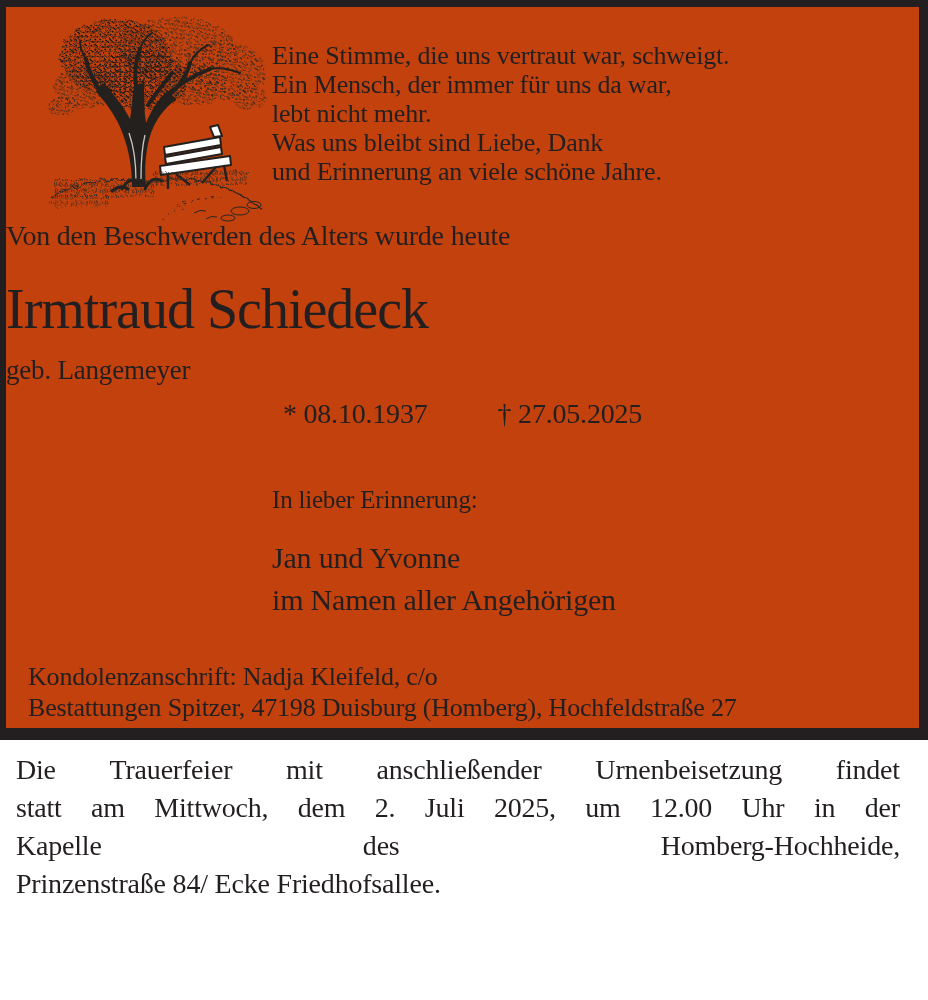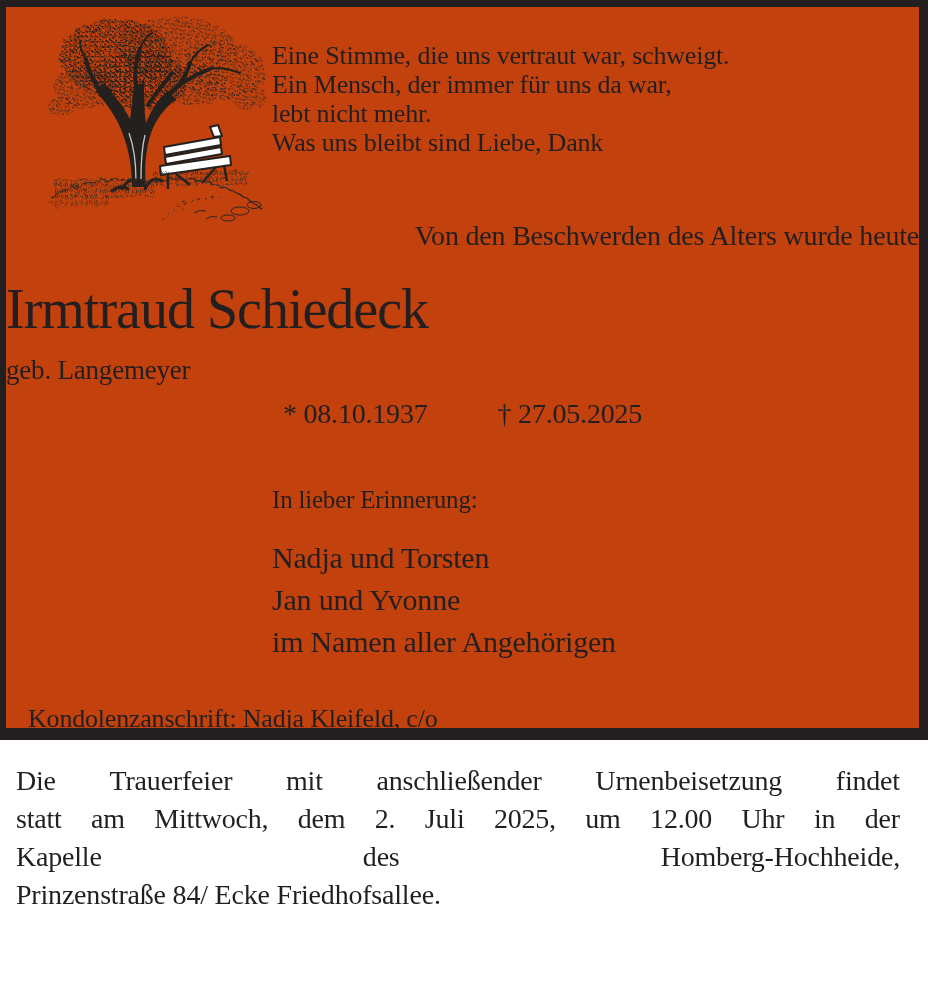--- a/index.html
+++ b/index.html
@@ -34,21 +34,21 @@
   }
   .epigraph {
     position: absolute;
     left: 266px;
     top: 34px;
     font-size: 26px;
     line-height: 29px;
     white-space: nowrap;
   }
   .announcement {
-    text-align: right;
+    text-align: left;
     font-size: 28px;
     line-height: 30px;
   }
   .deceased-name {
     margin: 28px 0 0 0;
     text-align: left;
     font-size: 56px;
     line-height: 60px;
     font-weight: 400;
     letter-spacing: -1px;
@@ -170,46 +170,47 @@
         <ellipse cx="184" cy="205" rx="7" ry="3"></ellipse>
         <path d="M150 200 q6 -4 12 -2 M162 206 q5 -4 11 -2"></path>
       </g>
     </svg>
 
     <div class="epigraph">
       <div>Eine Stimme, die uns vertraut war, schweigt.</div>
       <div>Ein Mensch, der immer für uns da war,</div>
       <div>lebt nicht mehr.</div>
       <div>Was uns bleibt sind Liebe, Dank</div>
+      <div>und Erinnerung an viele schöne Jahre.</div>
     </div>
   </div>
 
   <div class="announcement">
     <div>Von den Beschwerden des Alters wurde heute</div>
   </div>
 
   <h1 class="deceased-name">Irmtraud Schiedeck</h1>
 
   <div class="birth-name">geb. Langemeyer</div>
 
   <div class="dates-row">
     <span>* 08.10.1937</span>
     <span>† 27.05.2025</span>
   </div>
 
   <div class="remembrance-intro">In lieber Erinnerung:</div>
 
   <div class="mourners">
-    <div>Nadja und Torsten</div>
     <div>Jan und Yvonne</div>
     <div>im Namen aller Angehörigen</div>
   </div>
 
   <div class="condolence">
     <div>Kondolenzanschrift: Nadja Kleifeld, c/o</div>
+    <div>Bestattungen Spitzer, 47198 Duisburg (Homberg), Hochfeldstraße 27</div>
   </div>
 
   <div class="funeral">
     <div class="just-line">
         <span>Die</span>
         <span>Trauerfeier</span>
         <span>mit</span>
         <span>anschließender</span>
         <span>Urnenbeisetzung</span>
         <span>findet</span>

